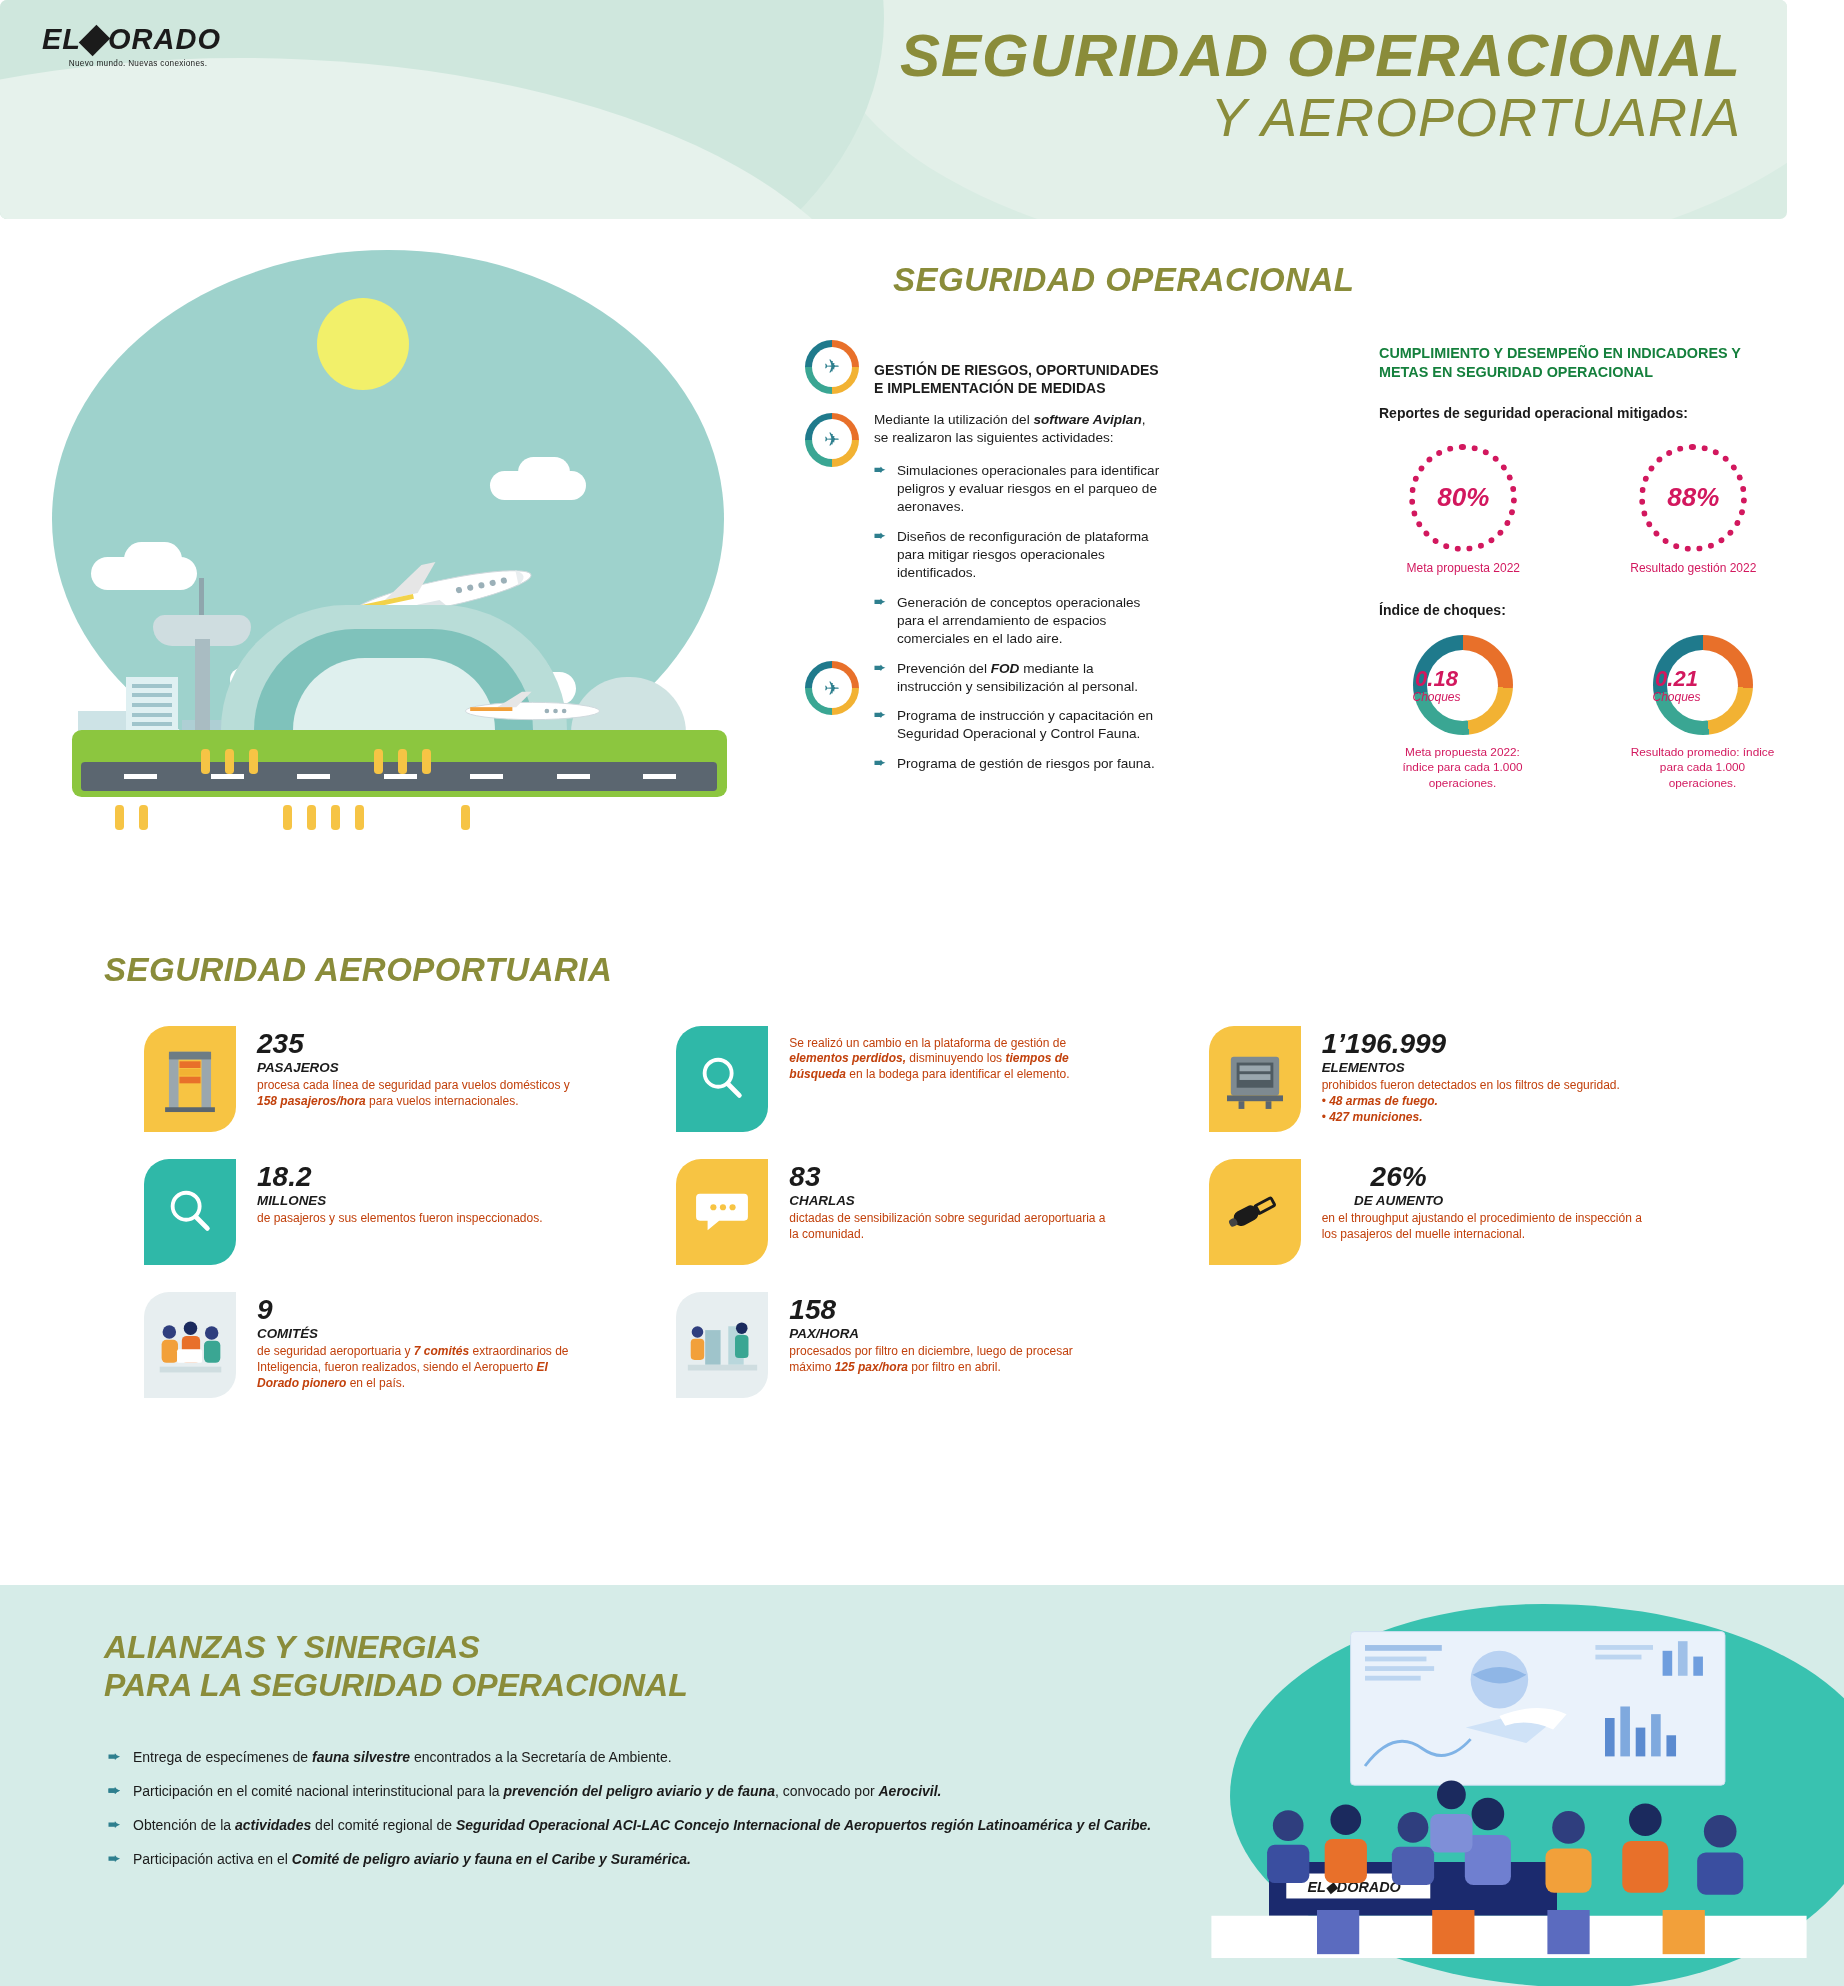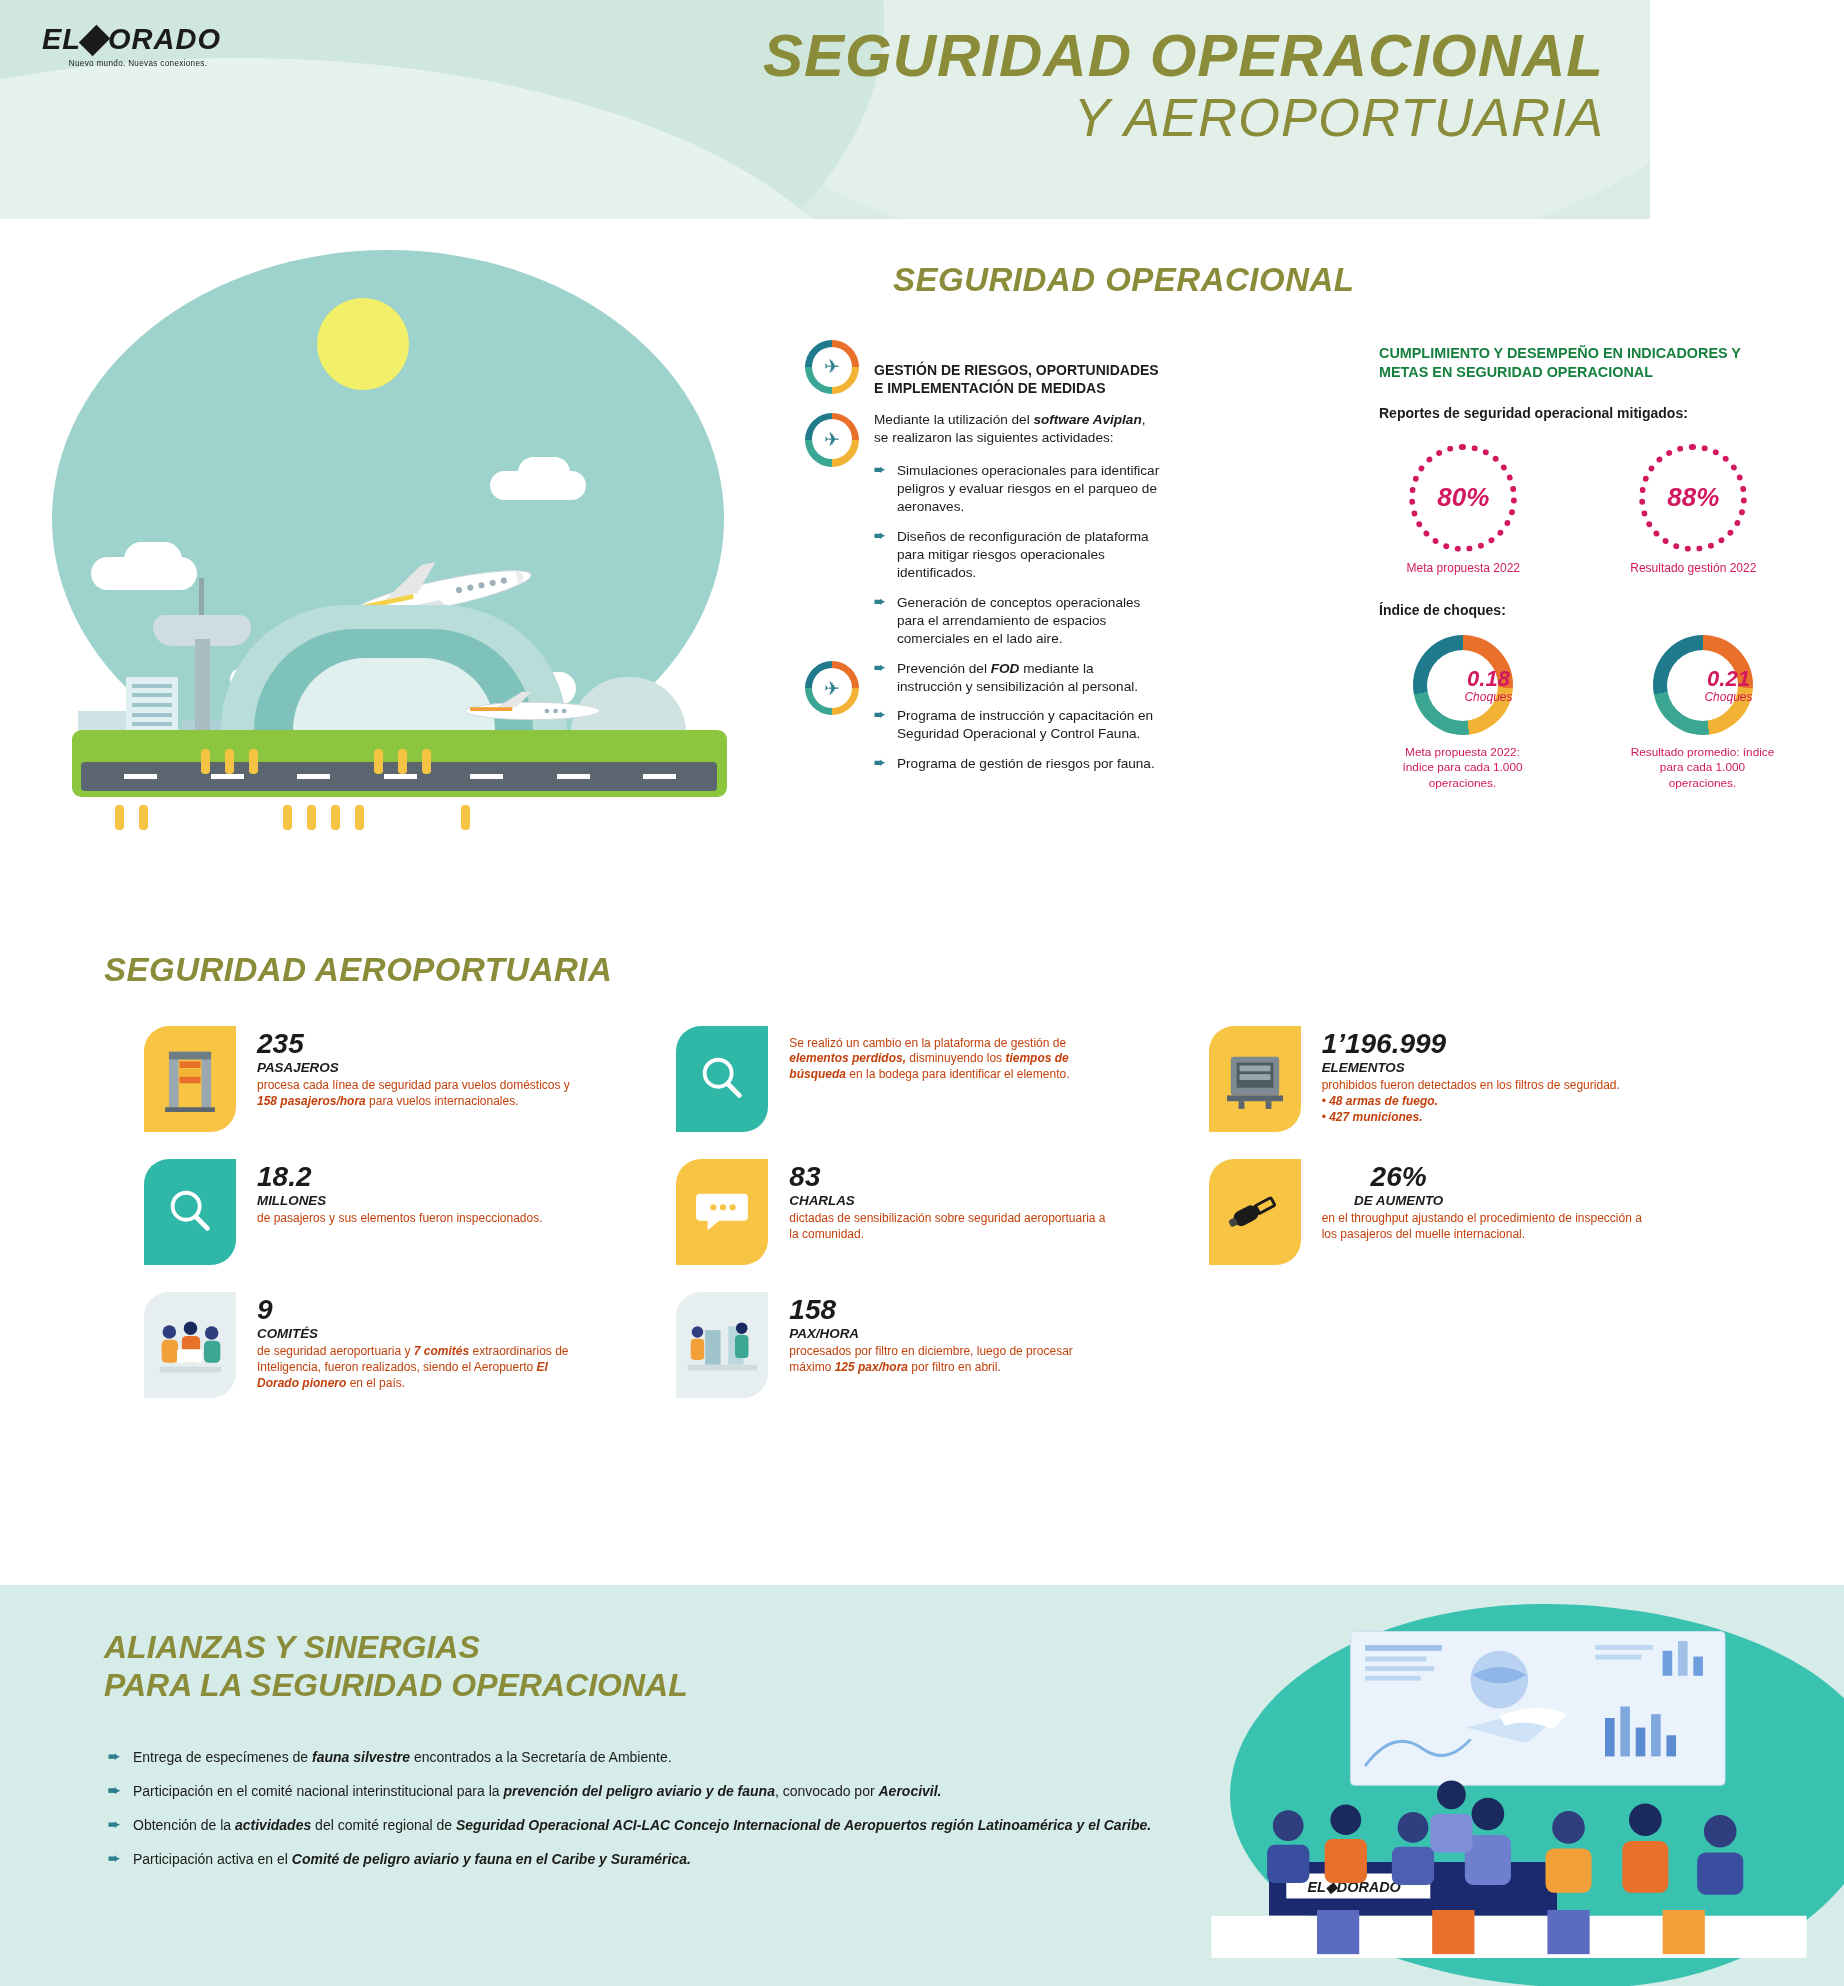--- a/index.html
+++ b/index.html
@@ -12,24 +12,25 @@
     position: relative;
     width: 1845px;
     height: 1987px;
     overflow: hidden;
     background: #ffffff;
   }
 
   
   .header {
     position: relative;
-    width: 1650px;
+    width: 1787px;
     height: 219px;
     background: #d9ece3;
     overflow: hidden;
+    border-radius: 7px;
   }
   .header .wave1 {
     position: absolute;
     left: -250px; top: -346px;
     width: 1134px; height: 730px;
     background: #cfe7dd;
     border-radius: 50%;
   }
   .header .wave2 {
     position: absolute;
@@ -308,21 +309,21 @@
   }
   .cr-sub2 {
     font-size: 14px; font-weight: bold; color: #1b1b1b; margin-top: 25px;
   }
   .pies { display: flex; gap: 96px; margin-top: 17.3px; padding-left: 11.5px; }
   .pie-wrap { text-align: center; width: 144px; }
   .pie {
     width: 100px; height: 100px; margin: 0 auto;
     border-radius: 50%;
     background: conic-gradient(#e8702a 0 26%, #f2b233 0 48%, #3aa693 0 72%, #1f7a8c 0 100%);
-    display: flex; align-items: center; justify-content: flex-end;
+    display: flex; align-items: center; justify-content: flex-start;
     position: relative;
   }
   .pie::after {
     content: ""; position: absolute; left: 14.4px; top: 14.4px;
     width: 71px; height: 71px; border-radius: 50%; background: #ffffff;
   }
   .pie .inner { position: relative; z-index: 3; line-height: 1.05; }
   .pie .pval { font-size: 22px; font-weight: bold; font-style: italic; color: #d2185e; }
   .pie .plabel { font-size: 12px; font-style: italic; color: #d2185e; }
   .pie-cap { margin-top: 9.6px; font-size: 11.8px; color: #d2185e; line-height: 1.3; }

